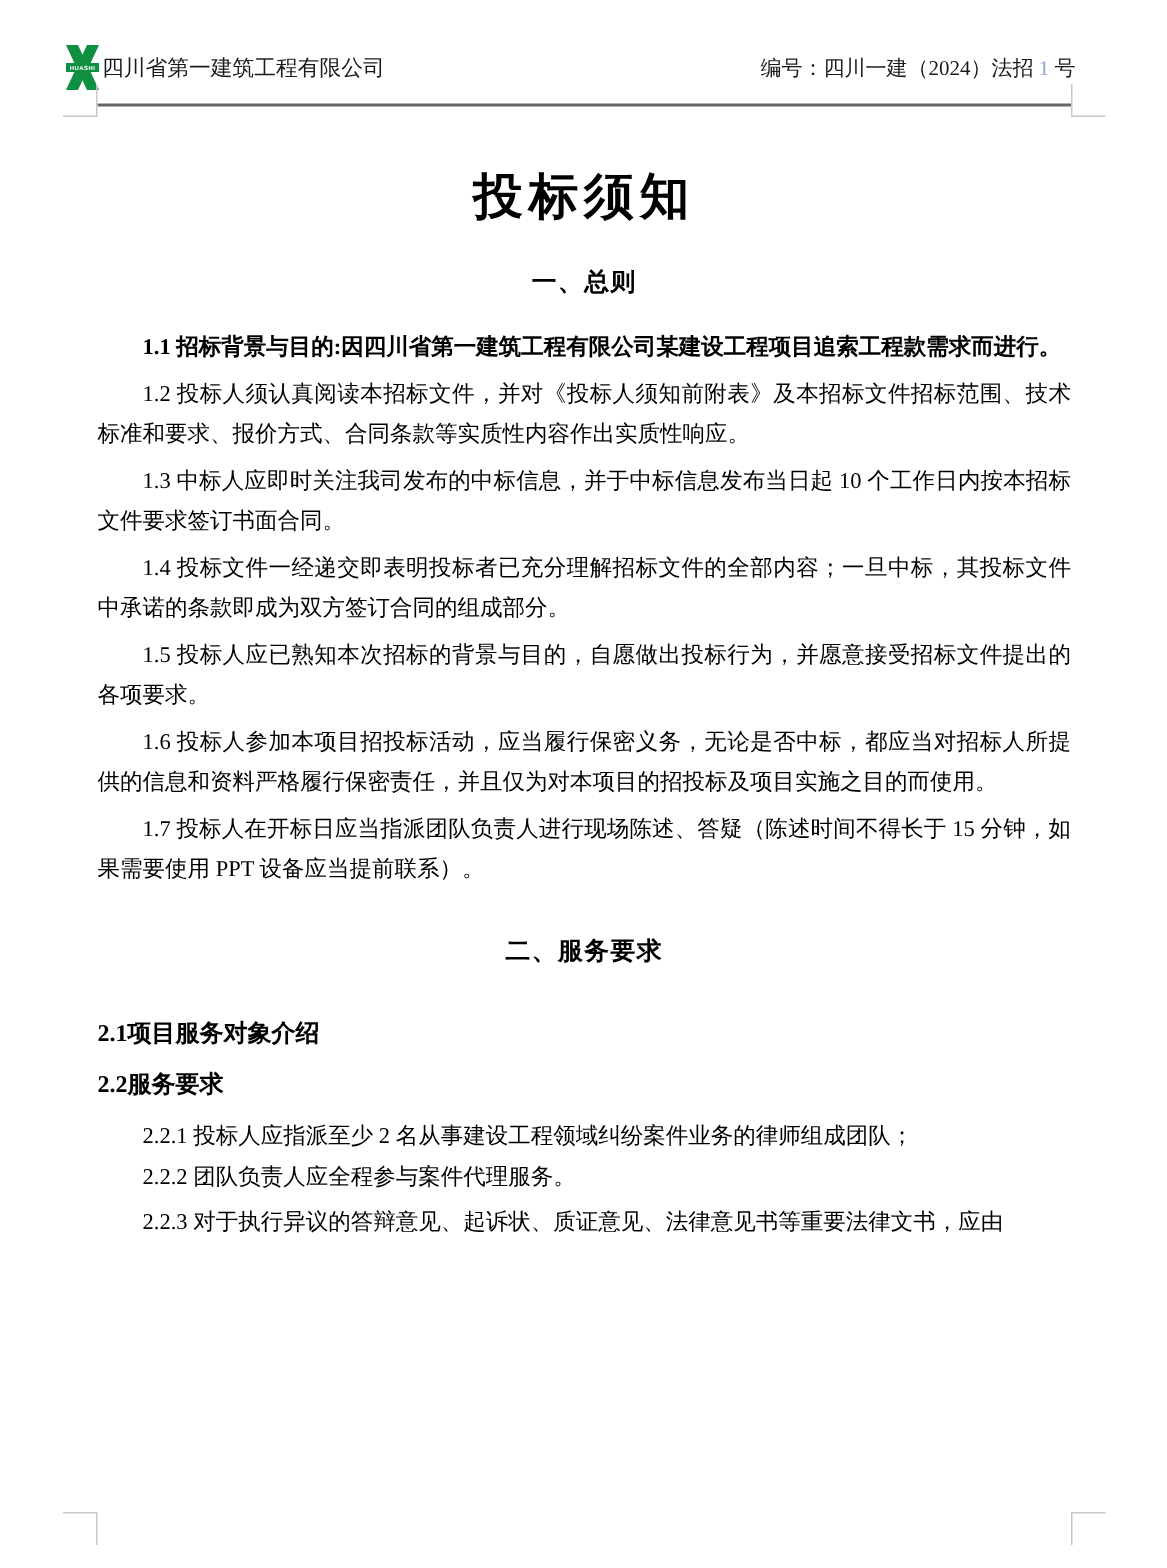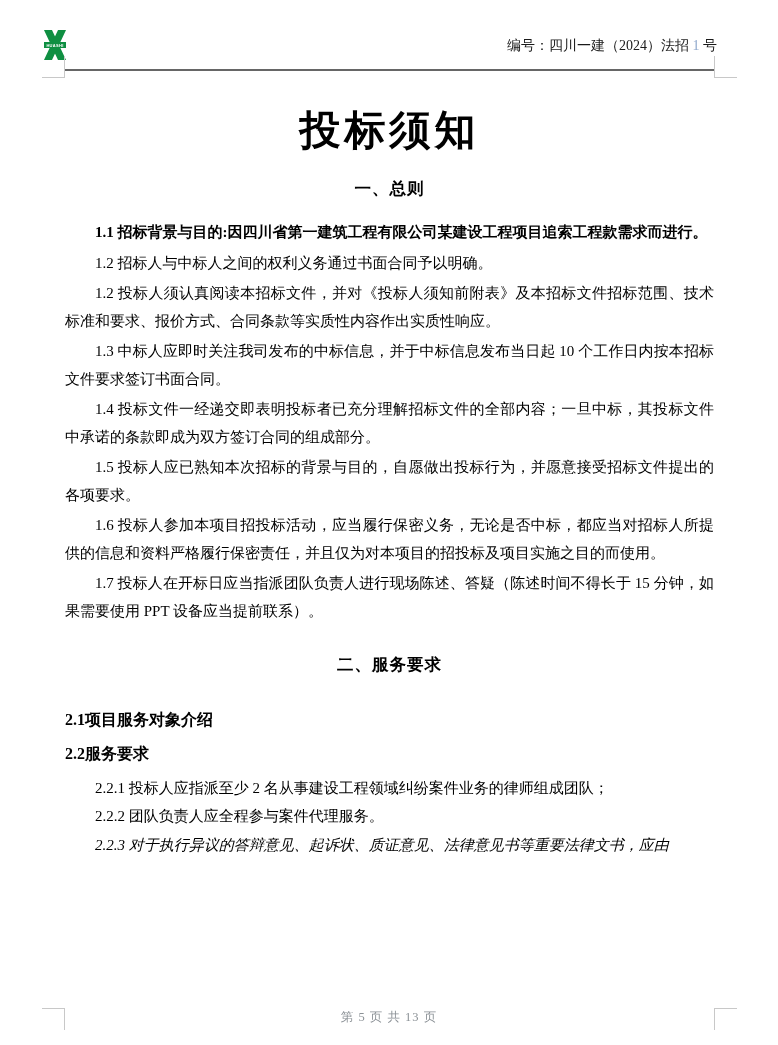--- a/index.html
+++ b/index.html
@@ -14,89 +14,88 @@
   .company-name{font-size:14.5px;color:#1a1a1a;margin-left:2px;white-space:nowrap;}
   .doc-number{position:absolute;right:61px;top:37px;font-size:14px;color:#1a1a1a;white-space:nowrap;}
   .doc-number .field{color:#8fa8cc;}
   .header-rule{position:absolute;left:65px;top:69px;width:649px;height:2px;background:#666666;}
   
   .mk{position:absolute;background:#c8c8c8;}
   
   .content{position:absolute;left:65px;top:70px;width:649px;}
   .doc-title{
     margin:42px 0 0;text-align:center;font-family:"Liberation Sans","DejaVu Sans",sans-serif;
-    font-weight:bold;font-size:41px;line-height:37px;letter-spacing:4px;
+    font-weight:bold;font-size:33px;line-height:37px;letter-spacing:4px;
   }
   .center-heading{
     margin:30px 0 0;text-align:center;font-weight:bold;font-size:16.5px;line-height:19px;
     font-family:"Liberation Sans","DejaVu Sans",sans-serif;letter-spacing:1px;
   }
   .center-heading.part2{}
   .clause-heading{margin:29px 0 0;font-weight:bold;font-size:16.5px;line-height:19px;}
   .clause-heading .num{margin-right:13px;}
   .content p{margin:3px 0 0;font-size:15px;line-height:27.5px;text-align:justify;text-indent:2em;}
   .content p.first{margin-top:21px;font-weight:bold;}
   .content p.block-indent{margin-left:2em;text-indent:0;}
   .h3{font-weight:bold;font-size:16px;line-height:19px;margin:36px 0 0;}
   .h3.sub2{margin-top:15px;}
   p.deep-indent{text-indent:3.6em;margin-top:10px;}
   p.svc{margin-top:12px;}
   p.svc2{margin-top:0;}
-  p.svc3{margin-top:2px;font-style:italic;}
+  p.svc3{margin-top:2px;}
   
   .footer{
     position:absolute;left:0;right:0;top:1008px;text-align:center;
     color:#8b9196;font-size:12.5px;line-height:18px;letter-spacing:1px;
   }
 </style>
 </head>
 <body>
 
 <div id="page">
 
   <div class="header-left">
     <svg class="logo" viewBox="0 0 22 30" xmlns="http://www.w3.org/2000/svg">
       <polygon points="0,0 8,0 22,30 14,30" fill="#0f8f42"></polygon>
       <polygon points="14,0 22,0 8,30 0,30" fill="#0f8f42"></polygon>
       <rect x="0" y="12" width="22" height="6" fill="#0f8f42"></rect>
       <text x="11" y="16.6" text-anchor="middle" font-size="4" font-weight="bold" font-family="Liberation Sans, sans-serif" fill="#ffffff" letter-spacing="0.3">HUASHI</text>
     </svg>
+    <span class="company-name">四川省第一建筑工程有限公司</span>
   </div>
   <div class="doc-number"><span>编号：四川一建（2024）法招 </span><span class="field">1</span><span> 号</span></div>
   <div class="header-rule"></div>
 
   <div class="mk" style="left:42px;top:77px;width:22px;height:1px;"></div>
   <div class="mk" style="left:64px;top:56px;width:1px;height:22px;"></div>
   <div class="mk" style="left:714px;top:77px;width:23px;height:1px;"></div>
   <div class="mk" style="left:714px;top:56px;width:1px;height:22px;"></div>
   <div class="mk" style="left:42px;top:1008px;width:22px;height:1px;"></div>
   <div class="mk" style="left:64px;top:1008px;width:1px;height:22px;"></div>
   <div class="mk" style="left:714px;top:1008px;width:23px;height:1px;"></div>
   <div class="mk" style="left:714px;top:1008px;width:1px;height:22px;"></div>
 
   <div class="content">
     <div class="doc-title">投标须知</div>
 
     <div class="center-heading">一、总则</div>
 
 
     <p class="first block-indent">1.1 招标背景与目的:因四川省第一建筑工程有限公司某建设工程项目追索工程款需求而进行。</p>
-    <p>1.2 招标人与中标人之间的权利义务通过书面合同予以明确。</p>
     <p>1.2 投标人须认真阅读本招标文件，并对《投标人须知前附表》及本招标文件招标范围、技术标准和要求、报价方式、合同条款等实质性内容作出实质性响应。</p>
     <p>1.3 中标人应即时关注我司发布的中标信息，并于中标信息发布当日起 10 个工作日内按本招标文件要求签订书面合同。</p>
     <p>1.4 投标文件一经递交即表明投标者已充分理解招标文件的全部内容；一旦中标，其投标文件中承诺的条款即成为双方签订合同的组成部分。</p>
     <p>1.5 投标人应已熟知本次招标的背景与目的，自愿做出投标行为，并愿意接受招标文件提出的各项要求。</p>
     <p>1.6 投标人参加本项目招投标活动，应当履行保密义务，无论是否中标，都应当对招标人所提供的信息和资料严格履行保密责任，并且仅为对本项目的招投标及项目实施之目的而使用。</p>
     <p>1.7 投标人在开标日应当指派团队负责人进行现场陈述、答疑（陈述时间不得长于 15 分钟，如果需要使用 PPT 设备应当提前联系）。</p>
 
     <div class="center-heading part2">二、服务要求</div>
 
     <div class="h3">2.1项目服务对象介绍</div>
 
     <div class="h3 sub2">2.2服务要求</div>
     <p class="svc">2.2.1 投标人应指派至少 2 名从事建设工程领域纠纷案件业务的律师组成团队；</p>
     <p class="svc2">2.2.2 团队负责人应全程参与案件代理服务。</p>
     <p class="svc3">2.2.3 对于执行异议的答辩意见、起诉状、质证意见、法律意见书等重要法律文书，应由</p>
   </div>
 
-  <div class="footer">第 5 页 共 13 页</div>
 
 </div>
 
 </body></html>

